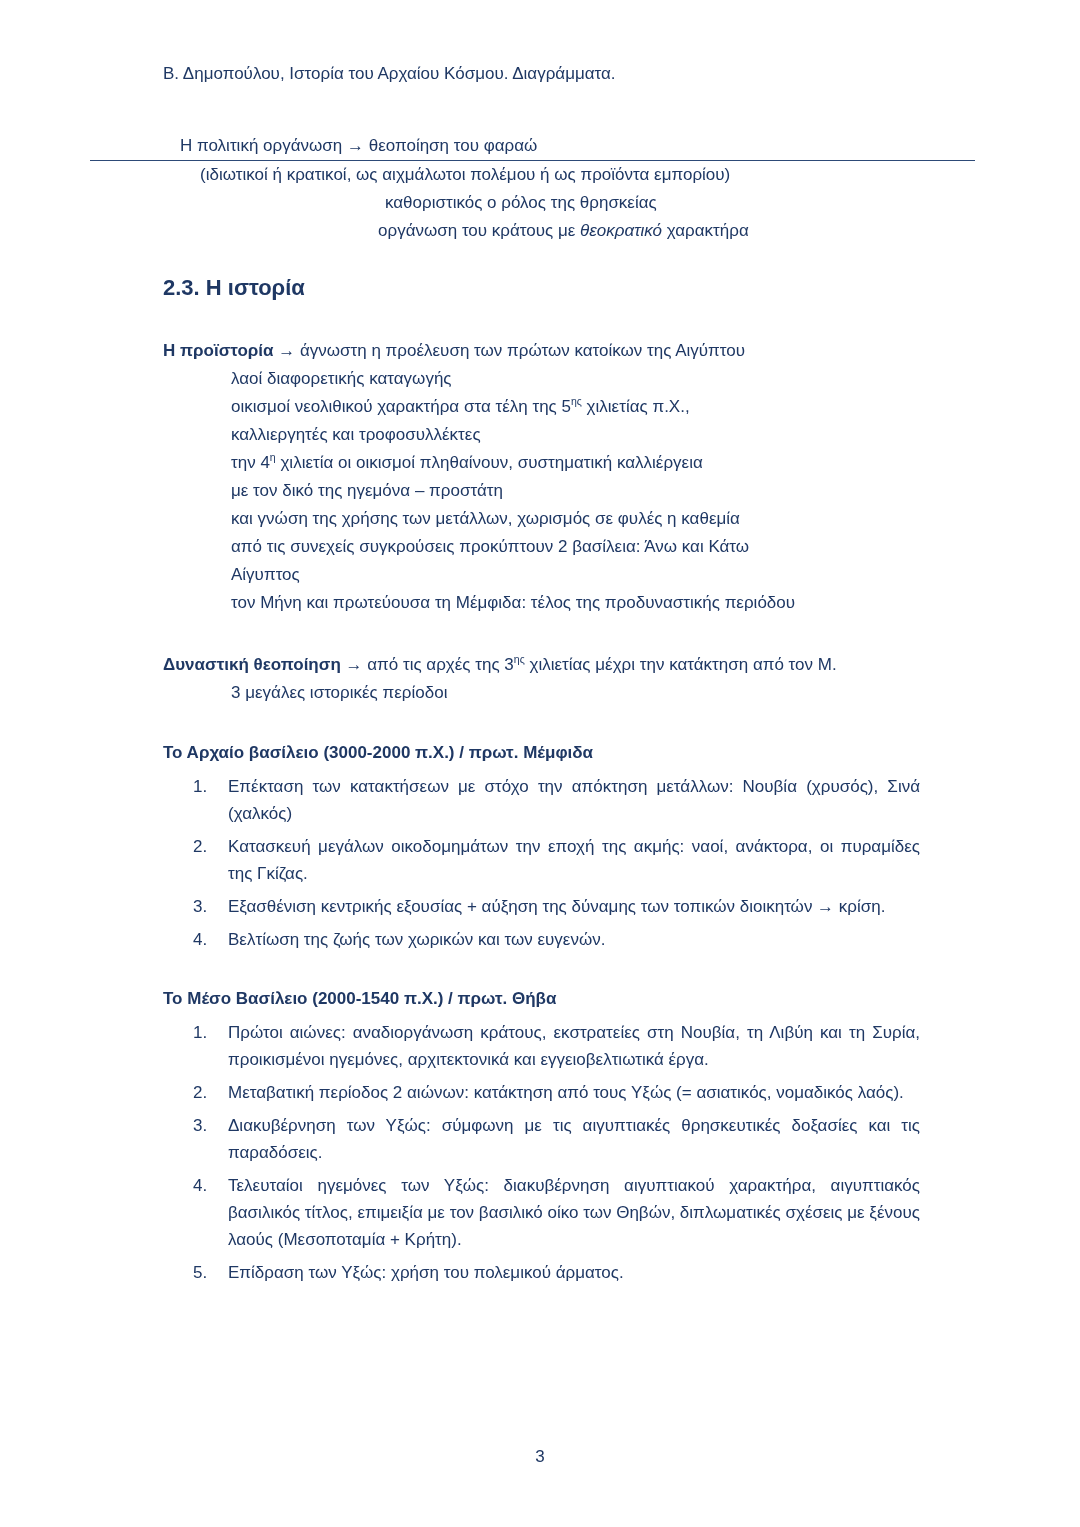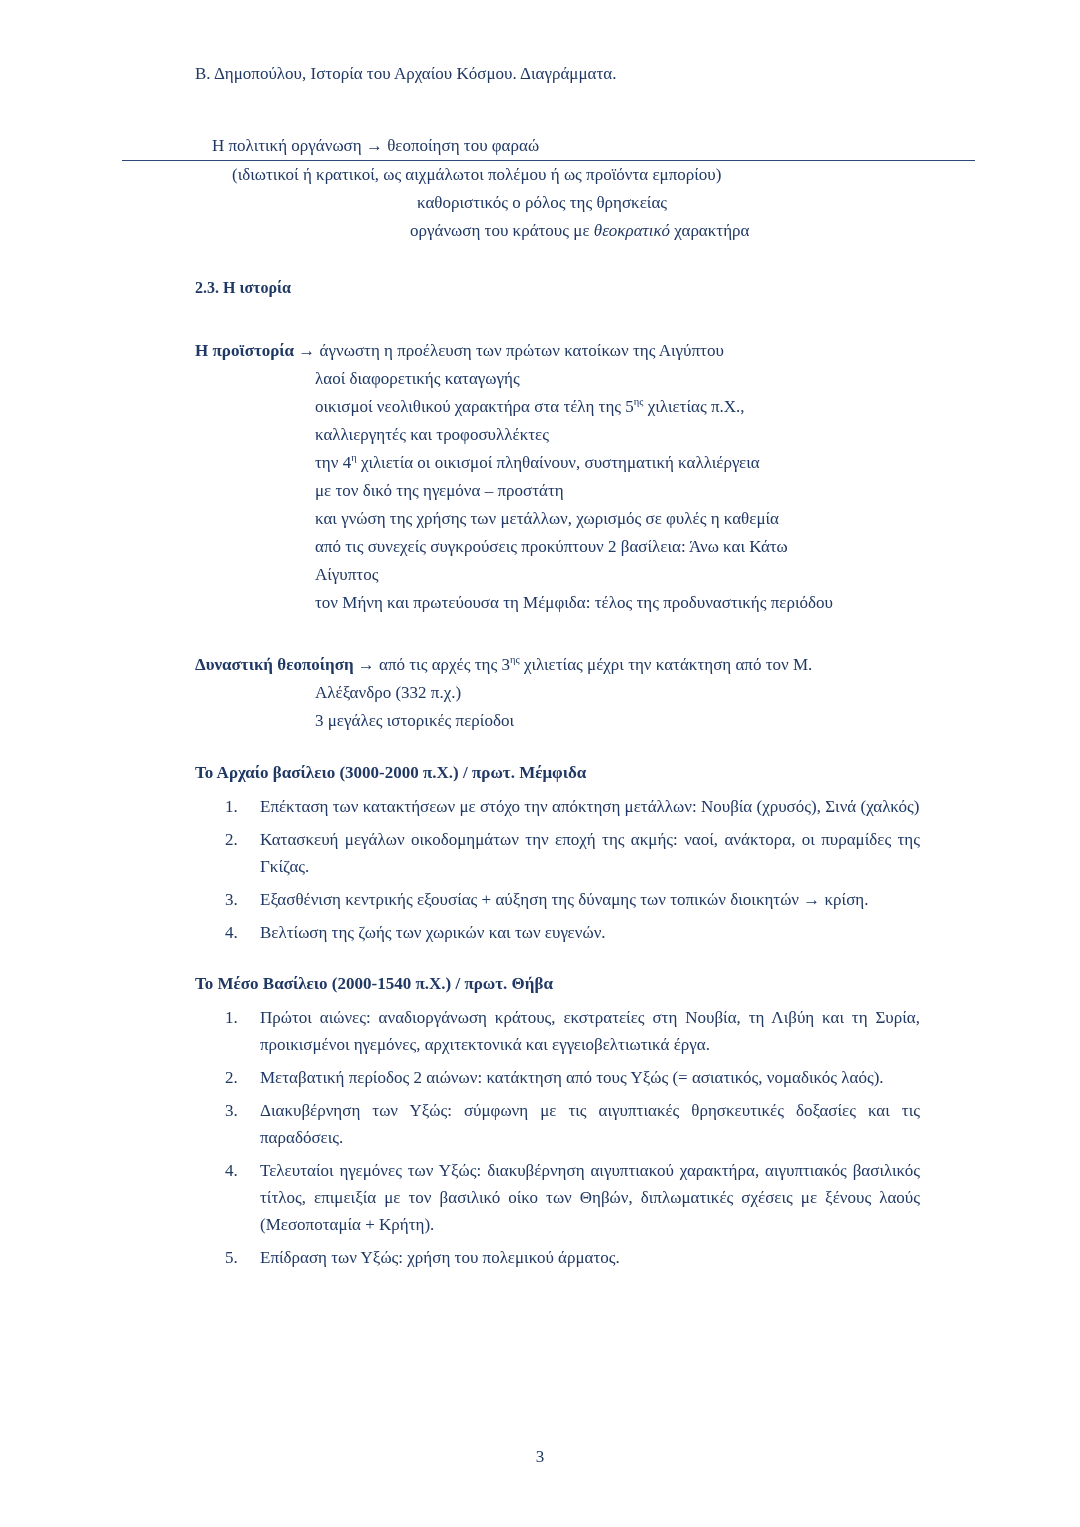--- a/index.html
+++ b/index.html
@@ -1,38 +1,38 @@
 <!DOCTYPE html>
 <html><head>
 <meta charset="utf-8">
 <style>
   * { margin:0; padding:0; box-sizing:border-box; }
   html,body { background:#e8e8e8; }
   .page {
     width:1080px; height:1527px; margin:0 auto; background:#ffffff;
     position:relative; overflow:hidden;
-    font-family:Liberation Serif, serif;
-    font-size:17px; color:#1f3864;padding-left:32px;
+    font-family:Liberation Sans, sans-serif;
+    font-size:17px; color:#1f3864;
   }
   .content { padding:62px 160px 0 163px; }
   .doc-header { line-height:24px; margin-bottom:46px; }
   .line { line-height:28px; }
   .ind-a { margin-left:37px; }
   .ind-c { margin-left:222px; }
   .ind-d { margin-left:215px; }
-  .hang  { margin-left:120px; }
+  .hang  { margin-left:68px; }
   .rule-line {
     margin-left:-73px; margin-right:-55px;
     padding-left:90px; padding-bottom:1px;
     border-bottom:1px solid #2d4a77;
     line-height:27px;
   }
-  .h-main { font-size:16px; font-weight:700; line-height:26px; margin:30px 0 36px; }
+  .h-main { font-size:22px; font-weight:700; line-height:26px; margin:30px 0 36px; }
   .block { margin-top:34px; }
-  .kb { margin-top:24px; }
+  .kb { margin-top:32px; }
   .kb-heading { font-weight:700; line-height:27px; margin-bottom:7px; }
   .li { display:flex; margin:0 0 6px 30px; }
   .li .num { flex:0 0 35px; line-height:27px; }
   .li .txt { flex:1; text-align:justify; line-height:27px; }
   .b { font-weight:700;margin-top:47px; }
   .i { font-style:italic; }
   sup { font-size:0.62em; line-height:0; }
   .footer {
     position:absolute; left:0; right:0; bottom:58px;
     text-align:center; line-height:24px;
@@ -65,21 +65,20 @@
       <div class="line hang"><span>την 4</span><sup>η</sup><span> χιλιετία οι οικισμοί πληθαίνουν, συστηματική καλλιέργεια</span></div>
       <div class="line hang"><span>με τον δικό της ηγεμόνα – προστάτη</span></div>
       <div class="line hang"><span>και γνώση της χρήσης των μετάλλων, χωρισμός σε φυλές η καθεμία</span></div>
       <div class="line hang"><span>από τις συνεχείς συγκρούσεις προκύπτουν 2 βασίλεια: Άνω και Κάτω</span></div>
       <div class="line hang"><span>Αίγυπτος</span></div>
       <div class="line hang"><span>τον Μήνη και πρωτεύουσα τη Μέμφιδα: τέλος της προδυναστικής περιόδου</span></div>
     </div>
 
     <div class="block">
       <div class="line"><span class="b">Δυναστική θεοποίηση</span><span> → από τις αρχές της 3</span><sup>ης</sup><span> χιλιετίας μέχρι την κατάκτηση από τον Μ.</span></div>
-      <div class="line hang"><span>Αλέξανδρο (332 π.χ.)</span></div>
       <div class="line hang"><span>3 μεγάλες ιστορικές περίοδοι</span></div>
     </div>
 
     <div class="kb">
       <div class="kb-heading">Το Αρχαίο βασίλειο (3000-2000 π.Χ.) / πρωτ. Μέμφιδα</div>
       <div class="li">
         <span class="num">1.</span>
         <span class="txt">Επέκταση των κατακτήσεων με στόχο την απόκτηση μετάλλων: Νουβία (χρυσός), Σινά (χαλκός)</span>
       </div>
       <div class="li">

